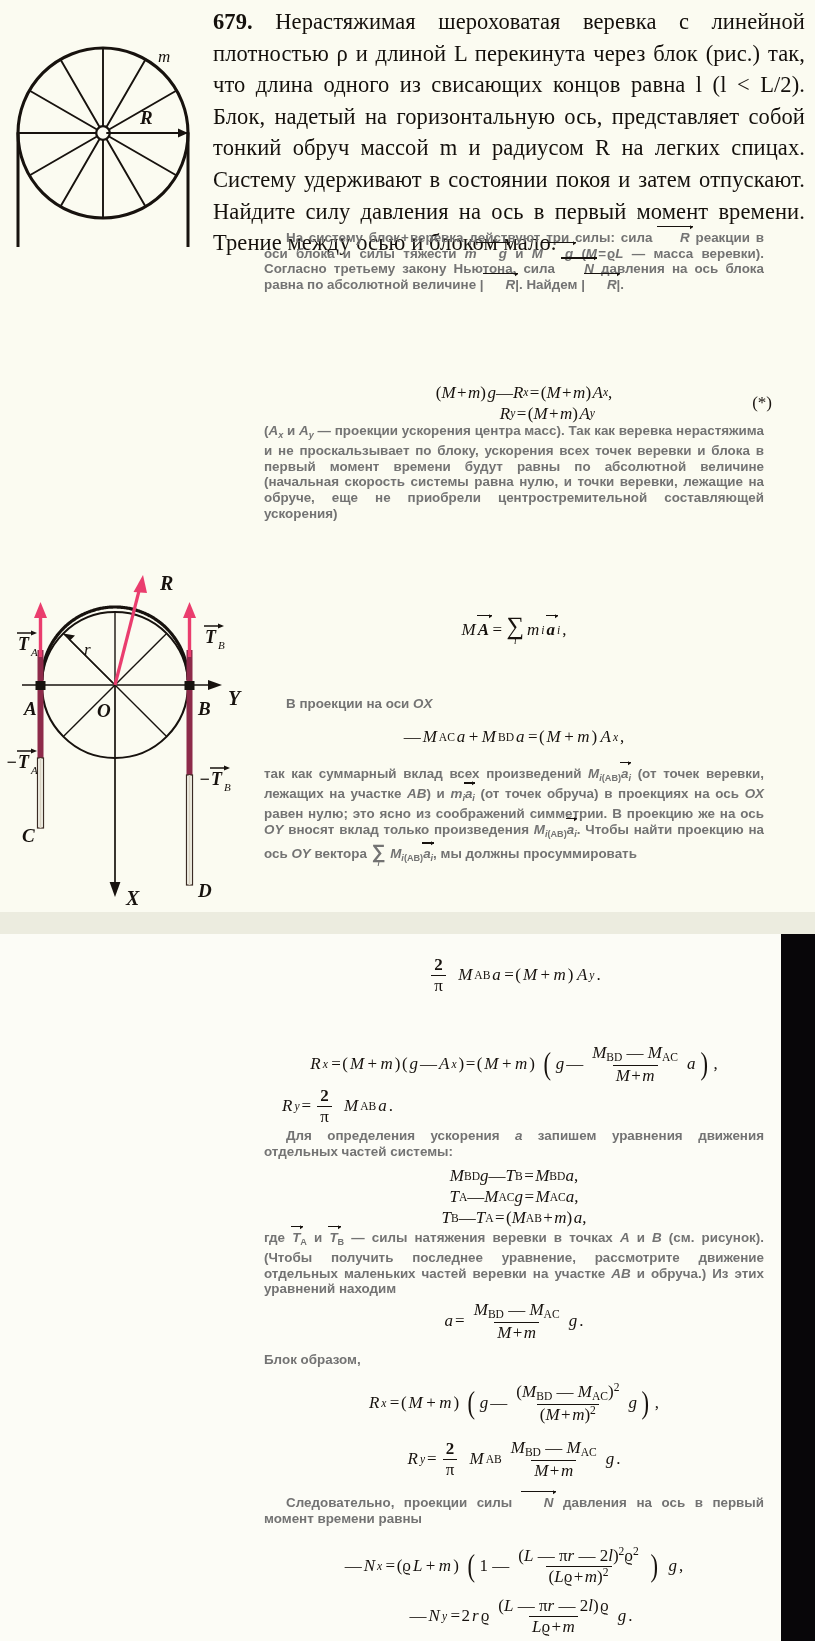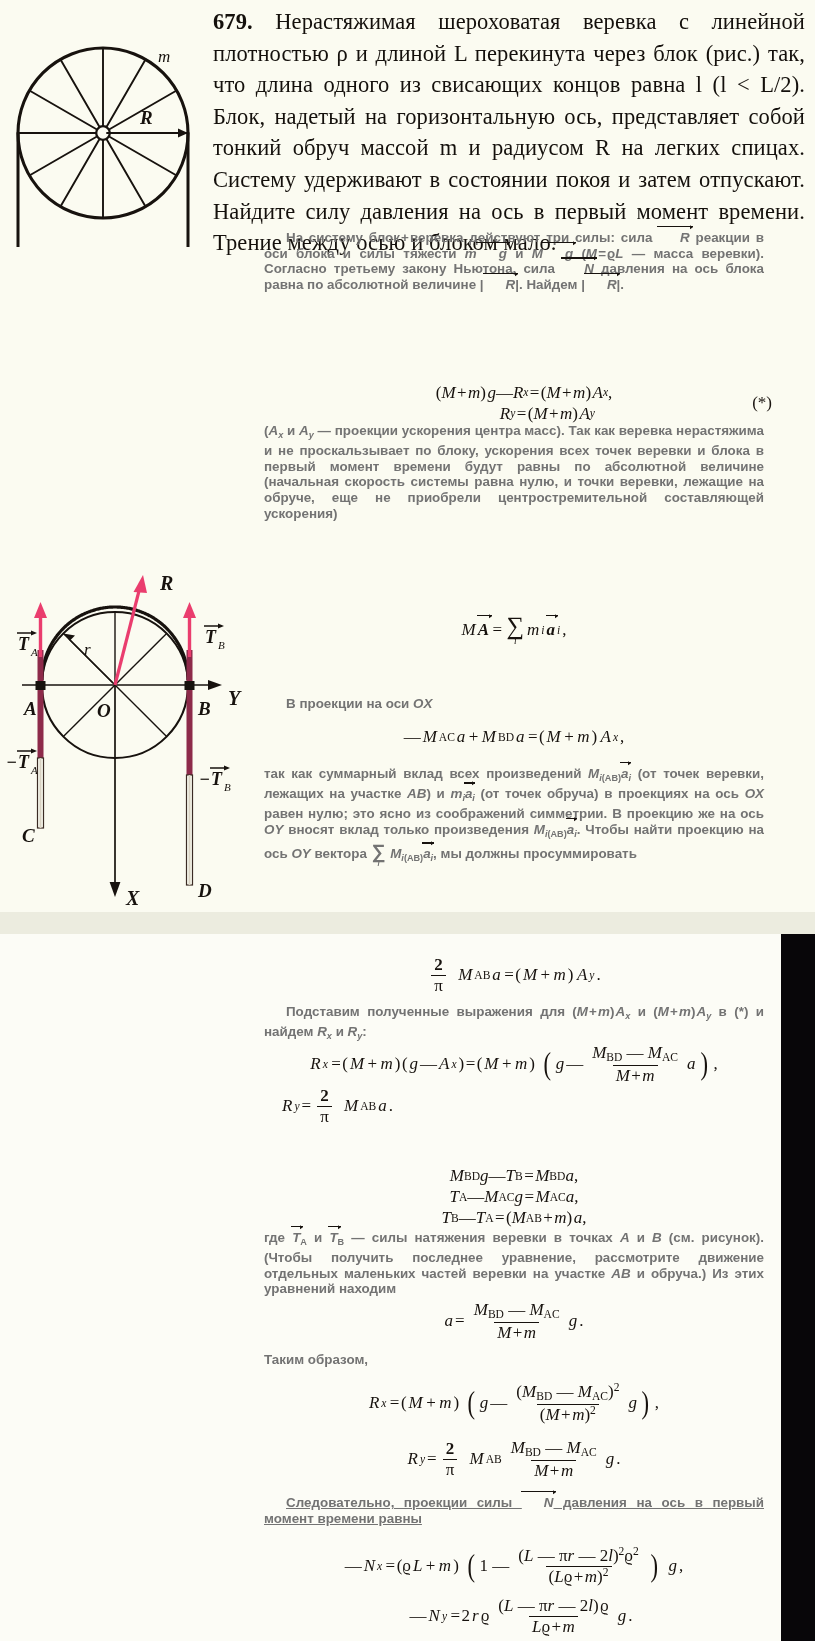--- a/index.html
+++ b/index.html
@@ -65,21 +65,21 @@
   #sol-p10{left:264px;top:1004px;width:500px;}
   #eq-rx1{position:absolute;left:264px;top:1042px;width:500px;height:44px;}
   #eq-ry1{position:absolute;left:264px;top:1086px;width:500px;height:40px;}
   #sol-p11{left:264px;top:1128px;width:500px;}
   #eq-motion{position:absolute;left:264px;top:1166px;width:500px;height:62px;}
   #sol-p12{left:264px;top:1230px;width:500px;}
   #eq-a{position:absolute;left:264px;top:1298px;width:500px;height:46px;}
   #sol-p13{left:264px;top:1352px;width:500px;}
   #eq-rx2{position:absolute;left:264px;top:1375px;width:500px;height:56px;}
   #eq-ry2{position:absolute;left:264px;top:1432px;width:500px;height:54px;}
-  #sol-p14{left:264px;top:1495px;width:500px;text-decoration:underline;}
+  #sol-p14{left:264px;top:1495px;width:500px;}
   #eq-nx{position:absolute;left:264px;top:1538px;width:500px;height:56px;}
   #eq-ny{position:absolute;left:271px;top:1592px;width:500px;height:48px;}
 
   
   .math{
     font-family:"Liberation Serif", serif;
     font-size:17px;
     color:#17120e;
     display:flex;align-items:center;justify-content:center;
     width:100%;height:100%;
@@ -295,38 +295,38 @@
 
 
 
   <div id="eq-2pi">
     <div class="math"><span class="frac">
           <span class="num b">2</span>
           <span class="den">π</span>
         </span>&nbsp;<i>M</i><span class="subU">AB</span><i>a</i> = (<i>M</i> + <i>m</i>) <i>A</i><span class="sub">y</span>.</div>
   </div>
 
-  <div class="sol" id="sol-p10">
-    <span class="ind">Подставим полученные выражения для (<i>M</i> + <i>m</i>) <i>A</i><span class="sub">x</span> и (<i>M</i> + <i>m</i>) <i>A</i><span class="sub">y</span> в (*) и найдем <i>R</i><span class="sub">x</span> и <i>R</i><span class="sub">y</span>:</span>
-  </div>
 
   <div id="eq-rx1">
     <div class="math"><i>R</i><span class="sub">x</span> = (<i>M</i> + <i>m</i>) (<i>g</i> — <i>A</i><span class="sub">x</span>) = (<i>M</i> + <i>m</i>)&nbsp;<span class="paren">(</span><i>g</i> — <span class="frac">
           <span class="num"><i>M</i><span class="subU">BD</span> — <i>M</i><span class="subU">AC</span></span>
           <span class="den"><i>M</i> + <i>m</i></span>
         </span> <i>a</i><span class="paren">)</span> ,</div>
   </div>
 
   <div id="eq-ry1">
     <div class="math left" style="padding-left:18px;"><i>R</i><span class="sub">y</span> = <span class="frac">
           <span class="num b">2</span>
           <span class="den">π</span>
         </span>&nbsp;<i>M</i><span class="subU">AB</span><i>a</i>.</div>
   </div>
 
+  <div class="sol" id="sol-p11">
+    <span class="ind">Для определения ускорения <i>a</i> запишем уравнения движения отдельных частей системы:</span>
+  </div>
 
   <div id="eq-motion">
     <div class="math">
       <div class="stack">
         <div class="stackline"><i>M</i><span class="subU">BD</span><i>g</i> — <i>T</i><span class="subU">B</span> = <i>M</i><span class="subU">BD</span><i>a</i>,</div>
         <div class="stackline"><i>T</i><span class="subU">A</span> — <i>M</i><span class="subU">AC</span><i>g</i> = <i>M</i><span class="subU">AC</span><i>a</i>,</div>
         <div class="stackline"><i>T</i><span class="subU">B</span> — <i>T</i><span class="subU">A</span> = (<i>M</i><span class="subU">AB</span> + <i>m</i>) <i>a</i>,</div>
       </div>
     </div>
   </div>
@@ -336,21 +336,21 @@
   </div>
 
   <div id="eq-a">
     <div class="math"><i>a</i> = <span class="frac">
           <span class="num"><i>M</i><span class="subU">BD</span> — <i>M</i><span class="subU">AC</span></span>
           <span class="den"><i>M</i> + <i>m</i></span>
         </span> <i>g</i>.</div>
   </div>
 
   <div class="sol" id="sol-p13">
-    Таким образом,
+    Блок образом,
   </div>
 
   <div id="eq-rx2">
     <div class="math"><i>R</i><span class="sub">x</span> = (<i>M</i> + <i>m</i>)&nbsp;<span class="paren">(</span><i>g</i> — <span class="frac">
           <span class="num">(<i>M</i><span class="subU">BD</span> — <i>M</i><span class="subU">AC</span>)<span class="sup">2</span></span>
           <span class="den">(<i>M</i> + <i>m</i>)<span class="sup">2</span></span>
         </span> <i>g</i><span class="paren">)</span> ,</div>
   </div>
 
   <div id="eq-ry2">

